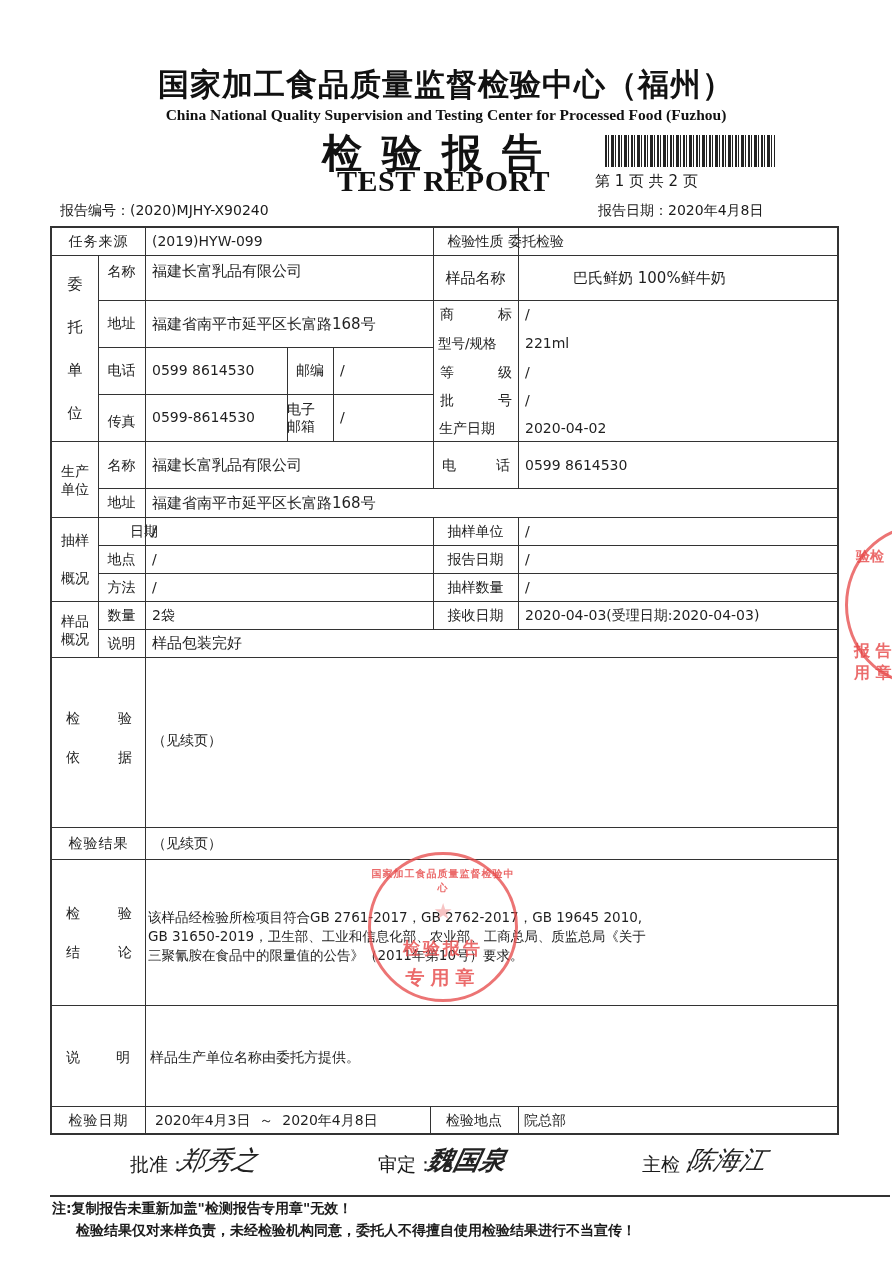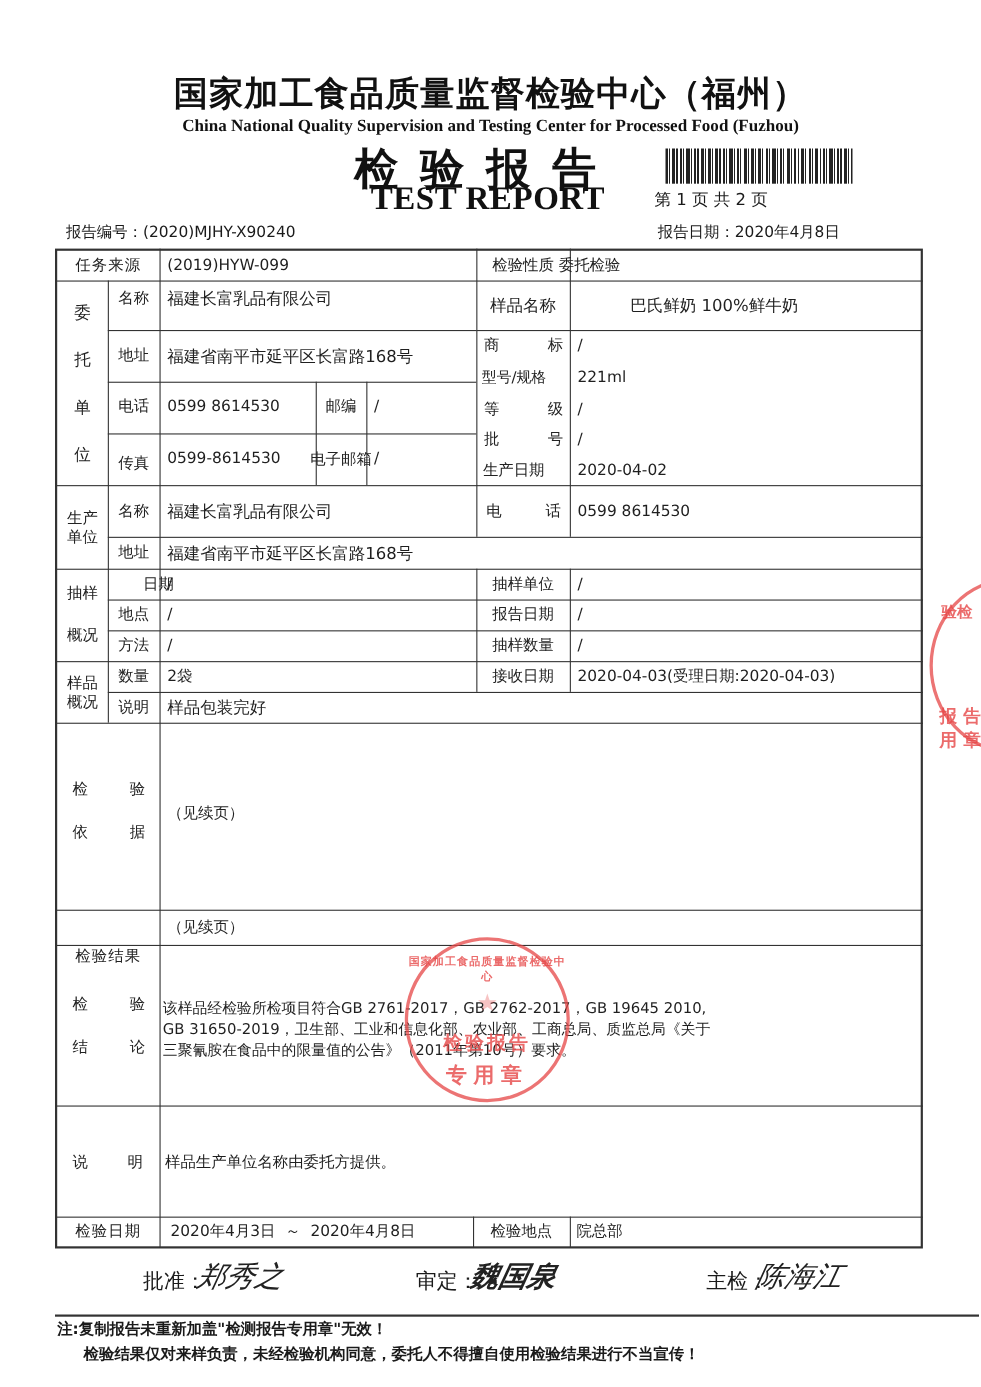--- a/index.html
+++ b/index.html
@@ -105,21 +105,21 @@
 <div class="cell lbl v-mid center" style="left:98px;top:256px;width:47px;height:30px;">名称</div>
 <div class="cell v-mid" style="left:152px;top:256px;width:280px;height:30px;font-size:15px;">福建长富乳品有限公司</div>
 <div class="cell lbl v-mid center" style="left:98px;top:300px;width:47px;height:47px;">地址</div>
 <div class="cell v-mid" style="left:152px;top:300px;width:280px;height:47px;font-size:15px;">福建省南平市延平区长富路168号</div>
 <div class="cell lbl v-mid center" style="left:98px;top:347px;width:47px;height:47px;">电话</div>
 <div class="cell v-mid" style="left:152px;top:347px;width:135px;height:47px;">0599 8614530</div>
 <div class="cell lbl v-mid center" style="left:287px;top:347px;width:46px;height:47px;">邮编</div>
 <div class="cell v-mid" style="left:340px;top:347px;width:90px;height:47px;">/</div>
 <div class="cell lbl v-mid center" style="left:98px;top:394px;width:47px;height:47px;padding-top:8px;">传真</div>
 <div class="cell v-mid" style="left:152px;top:394px;width:135px;height:47px;">0599-8614530</div>
-<div class="cell lbl" style="left:287px;top:397px;width:46px;height:42px;display:flex;flex-direction:row;align-items:center;justify-content:center;line-height:17px;">
+<div class="cell lbl" style="left:287px;top:397px;width:46px;height:42px;display:flex;flex-direction:column;align-items:flex-start;justify-content:center;line-height:17px;">
   <span>电子</span>
   <span>邮箱</span>
 </div>
 <div class="cell v-mid" style="left:340px;top:394px;width:90px;height:47px;">/</div>
 
 <div class="cell lbl v-mid center" style="left:433px;top:256px;width:85px;height:44px;font-size:15px;">样品名称</div>
 <div class="cell v-mid" style="left:525px;top:256px;width:310px;height:44px;font-size:15px;margin-left:48px;">巴氏鲜奶 100%鲜牛奶</div>
 
 <div class="cell lbl spread" style="left:440px;top:303px;width:72px;height:22px;">
   <span>商</span>
@@ -188,21 +188,21 @@
 <div class="cell v-mid" style="left:525px;top:601px;width:310px;height:28px;">2020-04-03(受理日期:2020-04-03)</div>
 
 <div class="cell lbl" style="left:66px;top:710px;width:66px;height:60px;display:grid;grid-template-columns:1fr 1fr;row-gap:18px;">
   <span style="text-align:left;">检</span>
   <span style="text-align:right;">验</span>
   <span style="text-align:left;">依</span>
   <span style="text-align:right;">据</span>
 </div>
 <div class="cell v-mid" style="left:152px;top:728px;width:200px;height:24px;">（见续页）</div>
 
-<div class="cell lbl v-mid center" style="left:52px;top:827px;width:93px;height:32px;letter-spacing:1px;margin-top:27px;">检验结果</div>
+<div class="cell lbl v-mid center" style="left:52px;top:827px;width:93px;height:32px;letter-spacing:1px;">检验结果</div>
 <div class="cell v-mid" style="left:152px;top:827px;width:200px;height:32px;">（见续页）</div>
 
 <div class="cell lbl" style="left:66px;top:905px;width:66px;height:60px;display:grid;grid-template-columns:1fr 1fr;row-gap:18px;">
   <span style="text-align:left;">检</span>
   <span style="text-align:right;">验</span>
   <span style="text-align:left;">结</span>
   <span style="text-align:right;">论</span>
 </div>
 <div class="cell conclusion">
   <div>该样品经检验所检项目符合GB 2761-2017，GB 2762-2017，GB 19645 2010,</div>

